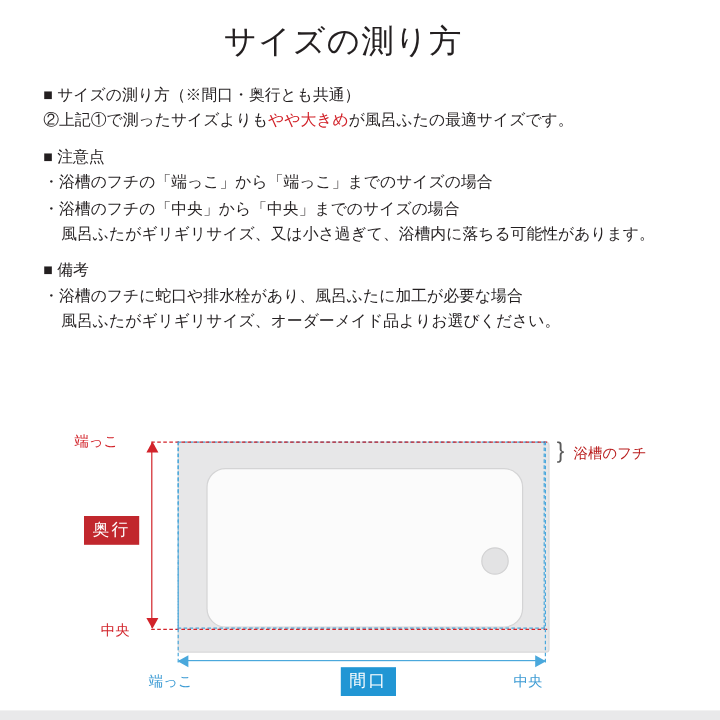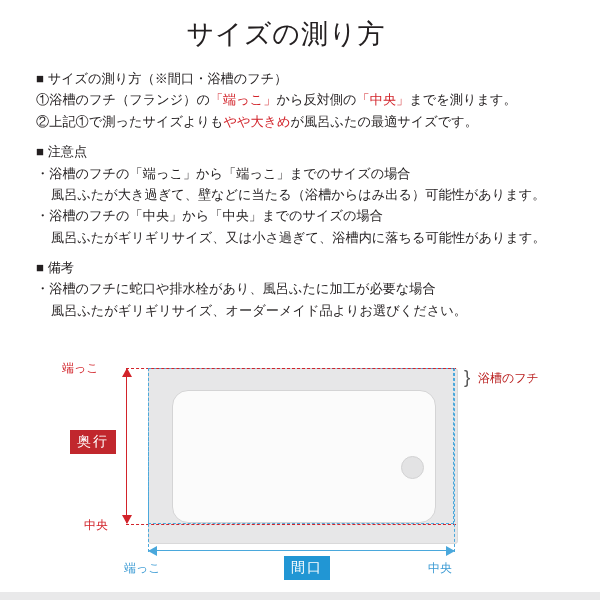--- a/index.html
+++ b/index.html
@@ -221,33 +221,29 @@
   }
 </style>
 </head>
 <body>
 
 <div id="page">
 
   <div class="title">サイズの測り方</div>
 
   <div class="textblock">
-    <div class="line hdr">■ サイズの測り方（※間口・浴槽のフチ）</div>
-    <div class="line">
-      <span>①浴槽のフチ（フランジ）の</span><span class="red">「端っこ」</span><span>から反対側の</span><span class="red">「中央」</span><span>までを測ります。</span>
-    </div>
+    <div class="line hdr">■ サイズの測り方（※間口・奥行とも共通）</div>
     <div class="line">
       <span>②上記①で測ったサイズよりも</span><span class="red">やや大きめ</span><span>が風呂ふたの最適サイズです。</span>
     </div>
 
     <div class="gap"></div>
 
     <div class="line hdr">■ 注意点</div>
     <div class="line">・浴槽のフチの「端っこ」から「端っこ」までのサイズの場合</div>
-    <div class="line indent">風呂ふたが大き過ぎて、壁などに当たる（浴槽からはみ出る）可能性があります。</div>
     <div class="line">・浴槽のフチの「中央」から「中央」までのサイズの場合</div>
     <div class="line indent">風呂ふたがギリギリサイズ、又は小さ過ぎて、浴槽内に落ちる可能性があります。</div>
 
     <div class="gap"></div>
 
     <div class="line hdr">■ 備考</div>
     <div class="line">・浴槽のフチに蛇口や排水栓があり、風呂ふたに加工が必要な場合</div>
     <div class="line indent">風呂ふたがギリギリサイズ、オーダーメイド品よりお選びください。</div>
   </div>
 

